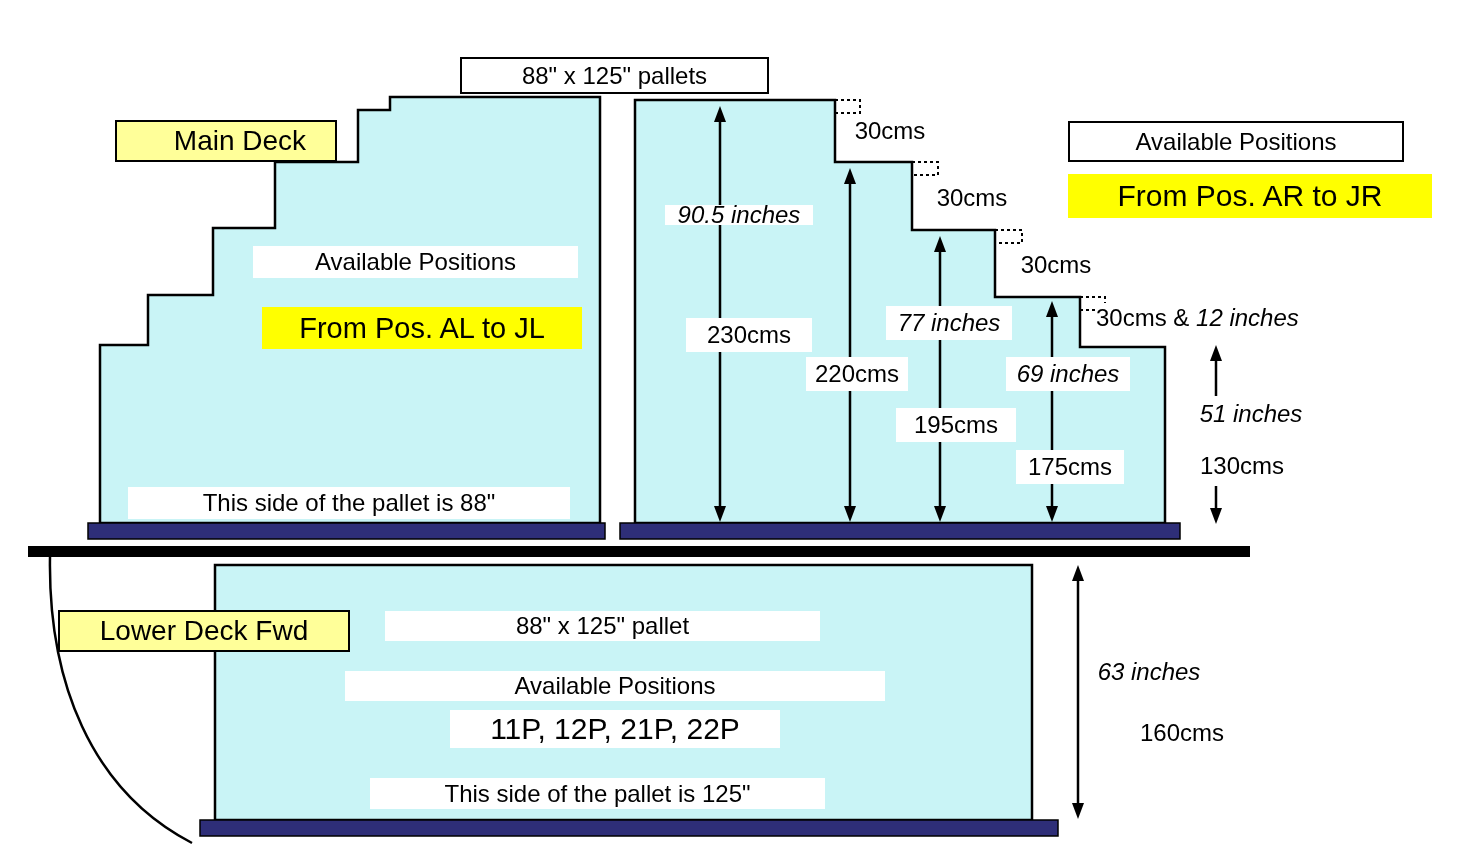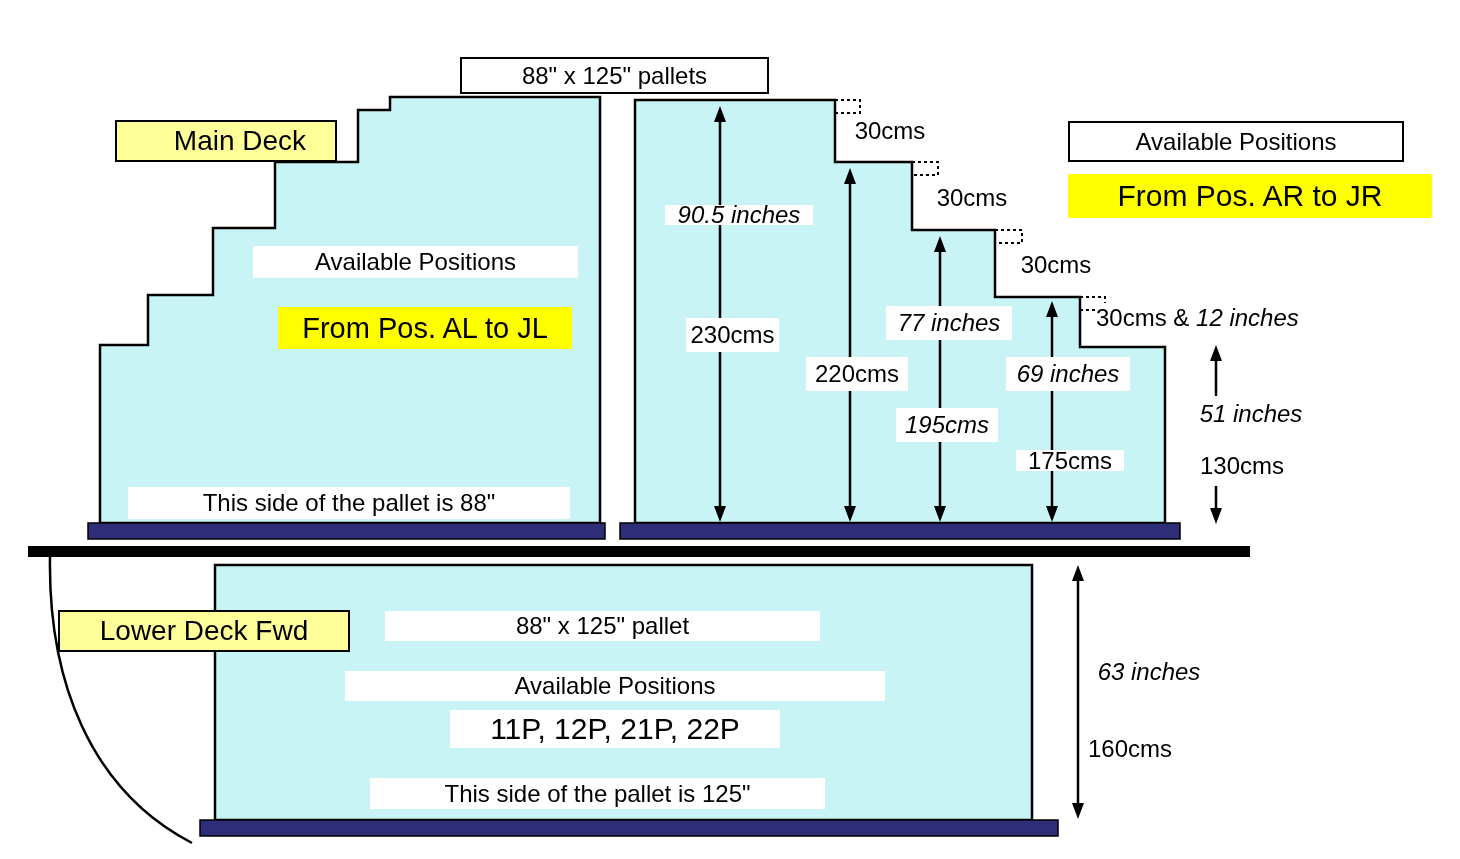--- a/index.html
+++ b/index.html
@@ -90,45 +90,45 @@
       <line x1="1078" y1="577" x2="1078" y2="807"></line>
       <path d="M1078 565 l-6 16 h12 z"></path>
       <path d="M1078 819 l-6 -16 h12 z"></path>
     </g>
   </svg>
 
   <div class="lbl bg-white bordered" style="left:460px;top:57px;width:305px;height:33px;">88" x 125" pallets</div>
 
   <div class="lbl bg-pale bordered fs28" style="left:115px;top:120px;width:190px;height:38px;padding-left:28px;">Main Deck</div>
   <div class="lbl bg-white" style="left:253px;top:246px;width:325px;height:32px;">Available Positions</div>
-  <div class="lbl bg-yellow fs29" style="left:262px;top:307px;width:294px;height:42px;margin-left:16px;">From Pos. AL to JL</div>
+  <div class="lbl bg-yellow fs29" style="left:262px;top:307px;width:320px;height:42px;">From Pos. AL to JL</div>
   <div class="lbl bg-white" style="left:128px;top:487px;width:442px;height:32px;">This side of the pallet is 88"</div>
 
   <div class="lbl bg-white italic" style="left:665px;top:205px;width:148px;height:20px;">90.5 inches</div>
-  <div class="lbl bg-white" style="left:686px;top:318px;width:93px;height:34px;">230cms</div>
+  <div class="lbl bg-white" style="left:686px;top:318px;width:126px;height:34px;">230cms</div>
   <div class="lbl bg-white" style="left:806px;top:357px;width:102px;height:34px;">220cms</div>
   <div class="lbl bg-white italic" style="left:886px;top:306px;width:126px;height:34px;">77 inches</div>
-  <div class="lbl bg-white" style="left:896px;top:408px;width:102px;height:34px;font-style:italic;">195cms</div>
+  <div class="lbl bg-white" style="left:896px;top:408px;width:120px;height:34px;">195cms</div>
   <div class="lbl bg-white italic" style="left:1006px;top:357px;width:124px;height:34px;">69 inches</div>
-  <div class="lbl bg-white" style="left:1016px;top:450px;width:108px;height:21px;">175cms</div>
+  <div class="lbl bg-white" style="left:1016px;top:450px;width:108px;height:34px;">175cms</div>
   <div class="lbl bg-white italic" style="left:1188px;top:397px;width:126px;height:34px;font-style:italic;">51 inches</div>
   <div class="lbl bg-white" style="left:1192px;top:449px;width:100px;height:34px;">130cms</div>
 
   <div class="lbl bg-white" style="left:848px;top:116px;width:84px;height:30px;">30cms</div>
   <div class="lbl bg-white" style="left:930px;top:183px;width:84px;height:30px;">30cms</div>
   <div class="lbl bg-white" style="left:1014px;top:250px;width:84px;height:30px;">30cms</div>
   <div class="lbl bg-white" style="left:1096px;top:303px;height:30px;">
     <span>30cms&nbsp;&amp;&nbsp;</span>
       <span class="italic">12 inches</span>
   </div>
 
   <div class="lbl bg-white bordered" style="left:1068px;top:121px;width:332px;height:37px;">Available Positions</div>
   <div class="lbl bg-yellow fs30" style="left:1068px;top:174px;width:364px;height:44px;">From Pos. AR to JR</div>
 
   <div class="lbl bg-pale bordered fs28" style="left:58px;top:610px;width:288px;height:38px;text-align:right;">Lower Deck Fwd</div>
   <div class="lbl bg-white" style="left:385px;top:611px;width:435px;height:30px;">88" x 125" pallet</div>
   <div class="lbl bg-white" style="left:345px;top:671px;width:540px;height:30px;">Available Positions</div>
   <div class="lbl bg-white fs30" style="left:450px;top:710px;width:330px;height:38px;">11P, 12P, 21P, 22P</div>
   <div class="lbl bg-white" style="left:370px;top:778px;width:455px;height:31px;">This side of the pallet is 125"</div>
   <div class="lbl bg-white italic" style="left:1090px;top:655px;width:118px;height:33px;">63 inches</div>
-  <div class="lbl bg-white" style="left:1082px;top:716px;width:96px;height:33px;margin-top:16px;">160cms</div>
+  <div class="lbl bg-white" style="left:1134px;top:716px;width:96px;height:33px;">160cms</div>
 
 </div>
 
 </body></html>

